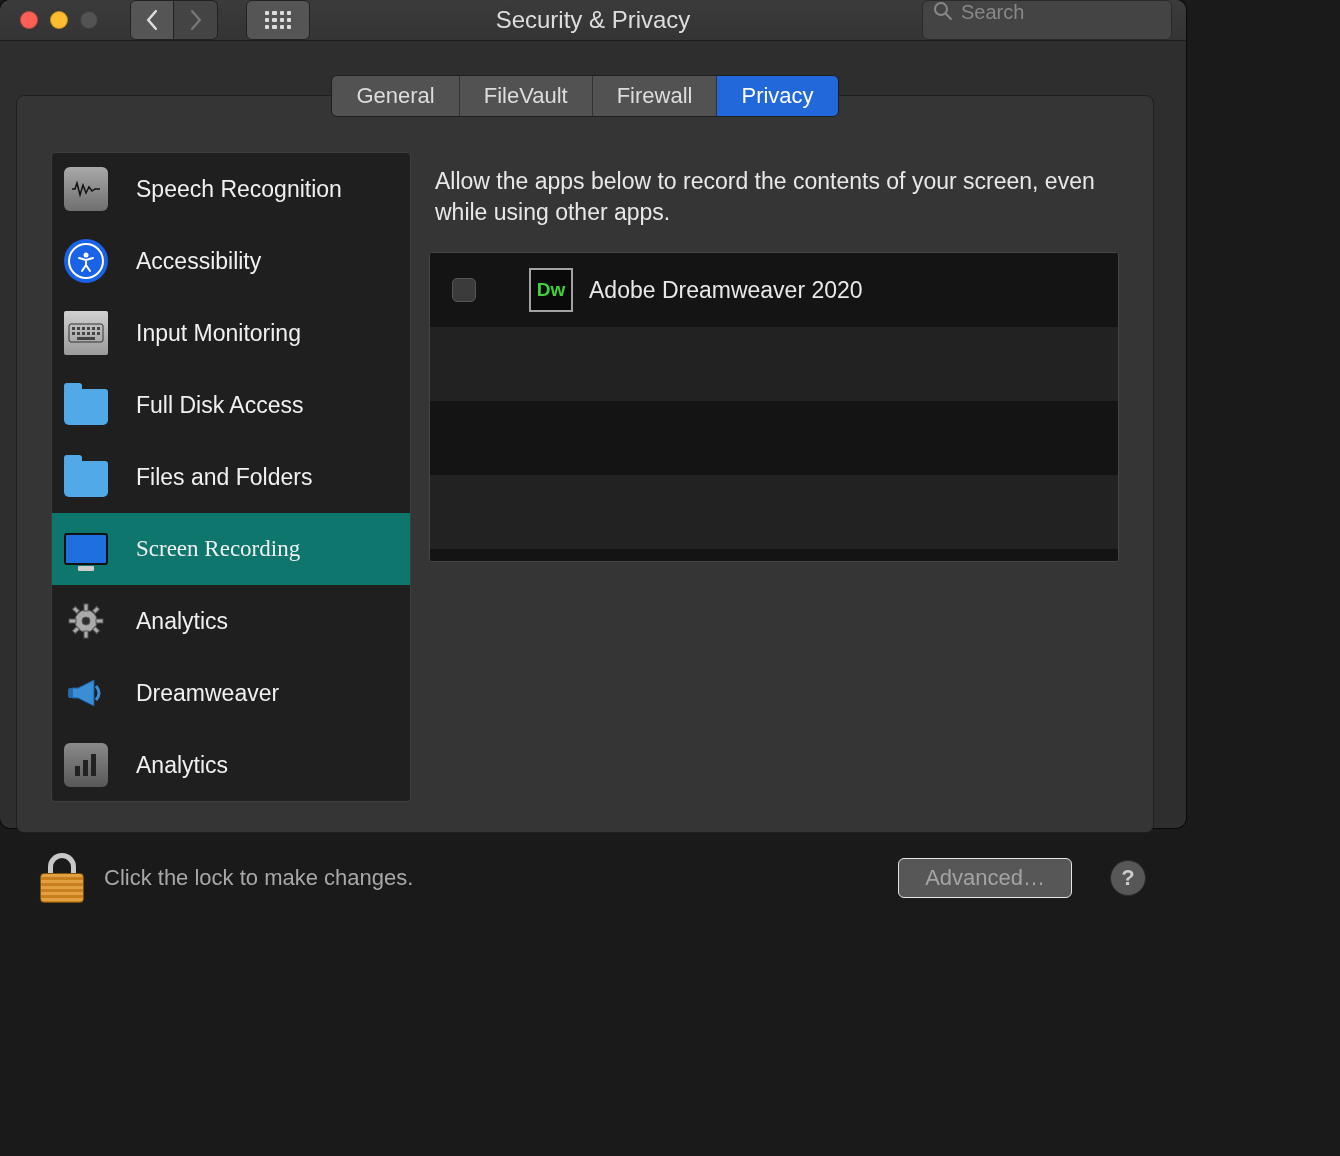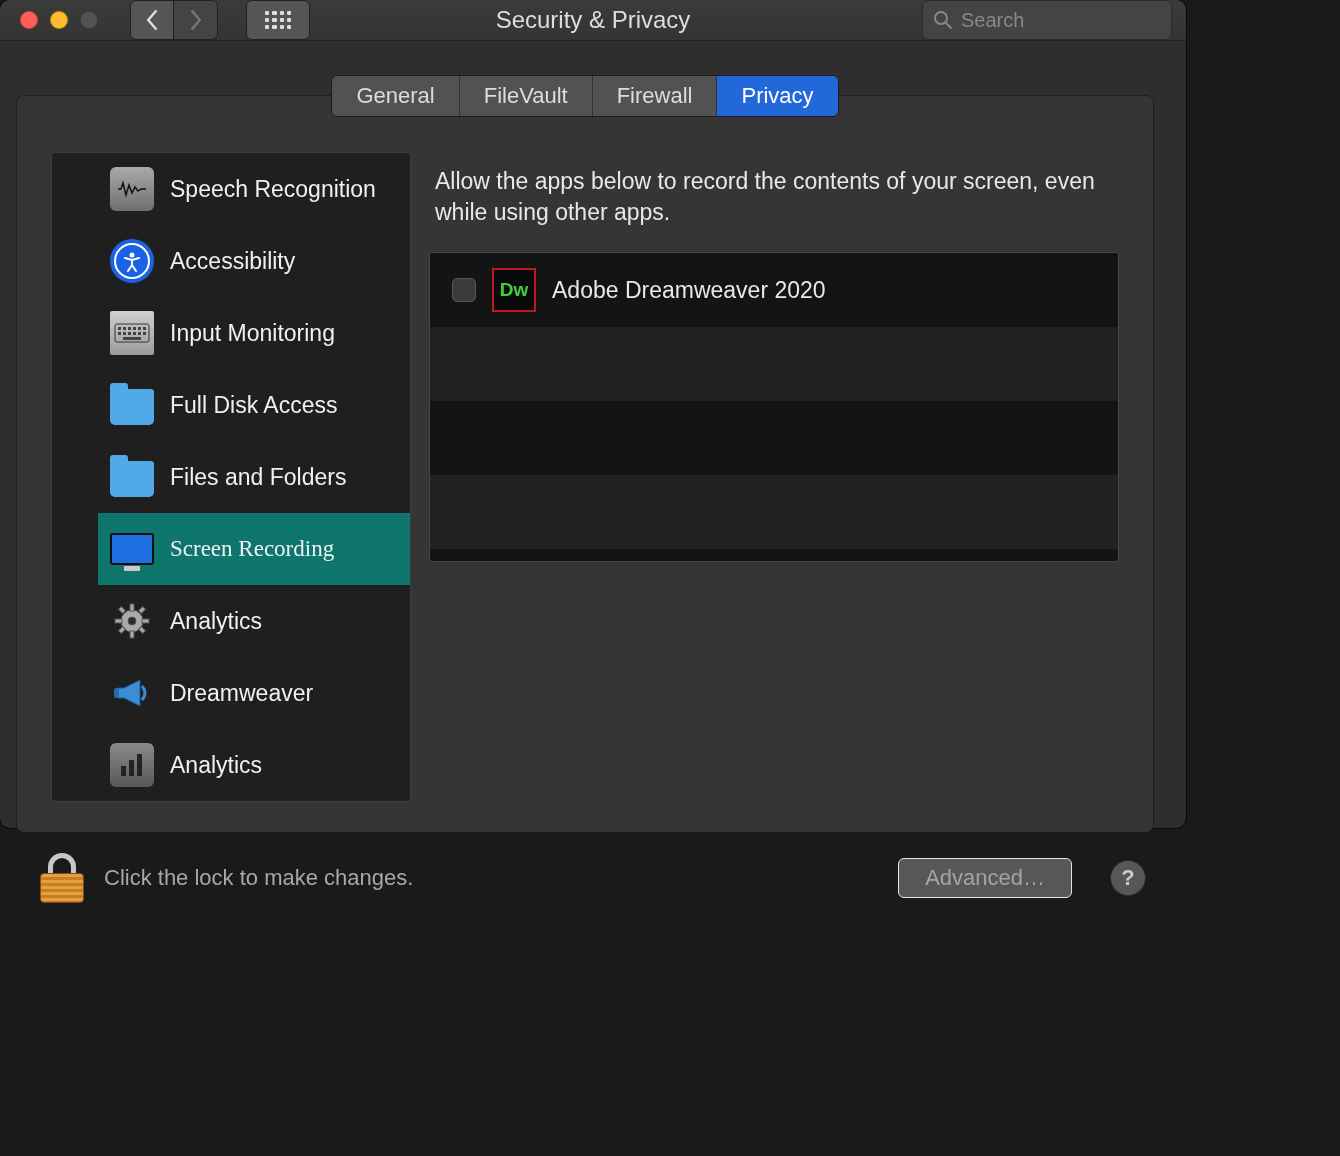--- a/index.html
+++ b/index.html
@@ -71,21 +71,21 @@
     font-size: 24px;
     font-weight: 500;
     color: #ddd;
   }
   .searchwrap {
     margin-left: auto;
     width: 250px; height: 40px;
     background: #444;
     border-radius: 6px;
     border: 1px solid #2a2a2a;
-    display: flex; align-items: center;
+    display: flex; align-items: flex-start;
     padding: 0 10px;
     gap: 8px;
   }
   .searchwrap svg { width: 20px; height: 20px; flex-shrink: 0; }
   .searchwrap input {
     background: transparent; border: none; outline: none;
     color: #ccc; font-size: 20px; width: 100%;
   }
   .searchwrap input::placeholder { color: #888; }
 
@@ -126,25 +126,24 @@
     width: 360px;
     background: #1f1f1f;
     border: 1px solid #3e3e3e;
     border-radius: 4px;
     overflow: hidden;
   }
   .side-item {
     height: 72px;
     display: flex;
     align-items: center;
-    gap: 16px;
+    gap: 28px;
     padding: 0 12px;
     font-size: 23px;
     color: #f0f0f0;
-    margin-left: 46px;
   }
   .side-item.selected { background: #0f766e; font-family: Liberation Serif, serif; }
   .side-icon {
     width: 44px; height: 44px;
     border-radius: 6px;
     display: flex; align-items: center; justify-content: center;
     flex-shrink: 0;
   }
   .icon-speech{ background:linear-gradient(#a9a9a9,#6f6f6f); }
   .icon-speech svg{width:30px;height:20px;}
@@ -194,26 +193,27 @@
   .approw:nth-child(even){ background:#222; }
   .appcheck {
     width: 24px; height: 24px;
     background: #3b3b3b;
     border: 1px solid #555;
     border-radius: 5px;
   }
   .appicon {
     width: 44px; height: 44px;
     background: #0a0a0a;
-    border: 2px solid #b91c1c;
+    border: 2px solid #a3a3a3;
     display: flex; align-items: center; justify-content: center;
     font-family: Arial, sans-serif;
     font-weight: bold;
     font-size: 19px;
     color: #3fd03f;
+    margin-left: 37px;
   }
 
   .footer {
     height: 100px;
     display: flex;
     align-items: center;
     padding: 0 40px 10px 40px;
     gap: 20px;
   }
   .lock {

